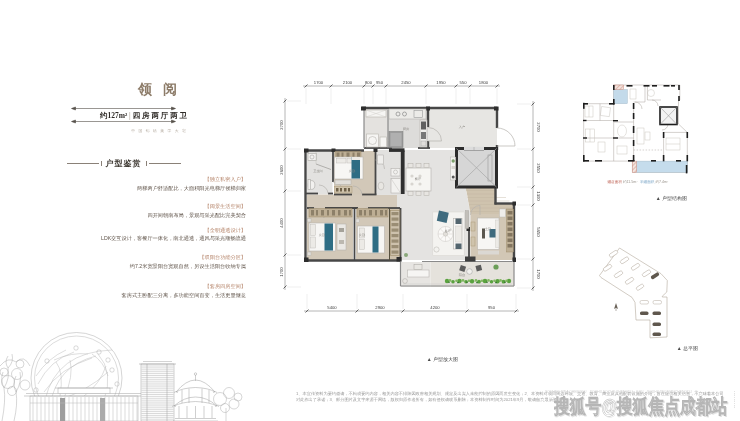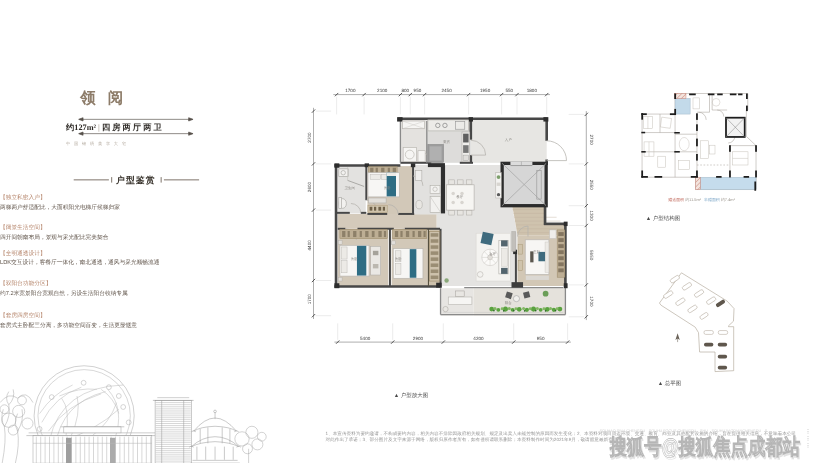--- a/index.html
+++ b/index.html
@@ -1,19 +1,19 @@
 <!DOCTYPE html>
 <html><head>
 <meta charset="utf-8">
 <style>
   html,body{margin:0;padding:0;}
   body{width:740px;height:421px;position:relative;background:#ffffff;overflow:hidden;
        font-family:"Liberation Sans",sans-serif;}
   .abs{position:absolute;}
-  .ctr{text-align:left;}
+  .ctr{text-align:right;}
 </style>
 </head>
 <body>
 
 <div class="abs ctr" style="left:62px;top:81px;width:126px;font-size:14px;letter-spacing:11px;color:#8d7c69;font-family:'Liberation Serif',serif;font-weight:bold;text-indent:11px;">领阅</div>
 
 <svg class="abs" style="left:60px;top:100px;" width="130" height="30" viewBox="0 0 130 30">
   <g stroke="#56504a" stroke-width="0.6" fill="#56504a">
     <line x1="12" y1="8.5" x2="115" y2="8.5"></line>
     <line x1="12" y1="21.5" x2="115" y2="21.5"></line>

